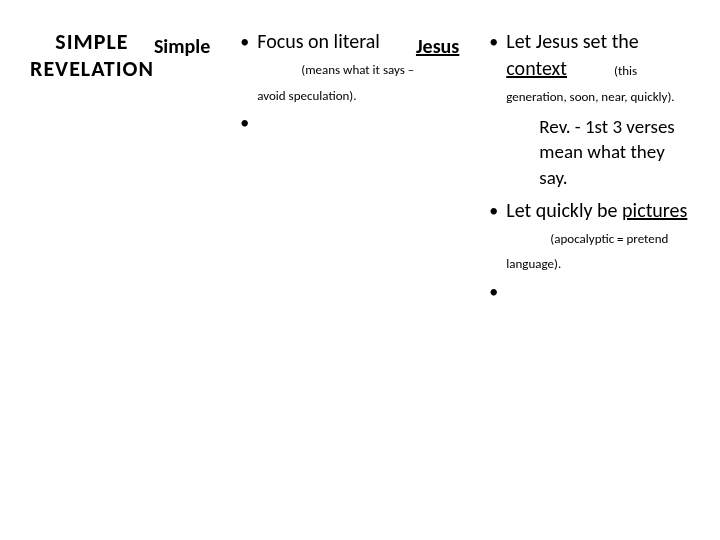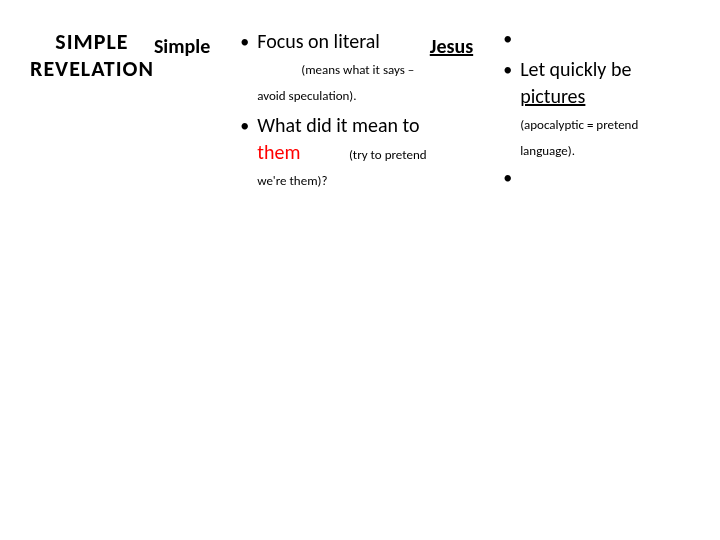--- a/index.html
+++ b/index.html
@@ -119,38 +119,41 @@
 
     <li class="bullet-item">
       <span class="bullet-dot">•</span>
       <span class="bullet-text">
         <span class="large-text">Focus on literal </span><span class="small-text">(means what it says – avoid speculation).</span>
       </span>
     </li>
 
     <li class="bullet-item">
       <span class="bullet-dot">•</span>
-      <span class="bullet-text">
-        <span class="large-text">What did it mean to </span><span class="large-text red-text">them</span><span class="large-text"> </span><span class="small-text">(try to pretend we're them)?</span>
-      </span>
     </li>
   </ul>
 
   <div class="spacer"></div>
 
   <div class="section-heading">
     <span>Jesus</span>
   </div>
 
   <ul class="bullet-list">
 
     <li class="bullet-item">
       <span class="bullet-dot">•</span>
+      <span class="bullet-text">
+        <span class="large-text">Let Jesus set the </span><span class="large-text underline">context</span><span class="small-text"> (this generation, soon, near, quickly).</span>
+      </span>
     </li>
 
+    <li class="sub-item">
+      <span class="sub-item-text">Rev. - 1st 3 verses mean what they say.</span>
+    </li>
 
     <li class="bullet-item">
       <span class="bullet-dot">•</span>
       <span class="bullet-text">
         <span class="large-text">Let quickly be </span><span class="large-text underline">pictures</span><span class="small-text"> (apocalyptic = pretend language).</span>
       </span>
     </li>
 
     <li class="bullet-item">
       <span class="bullet-dot">•</span>

